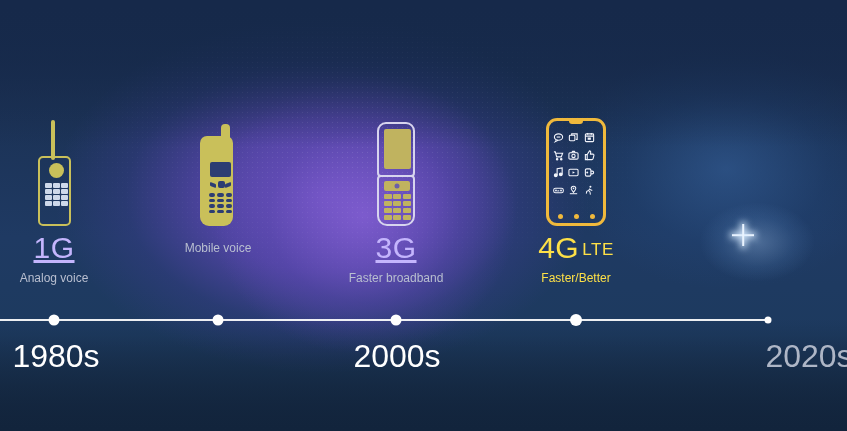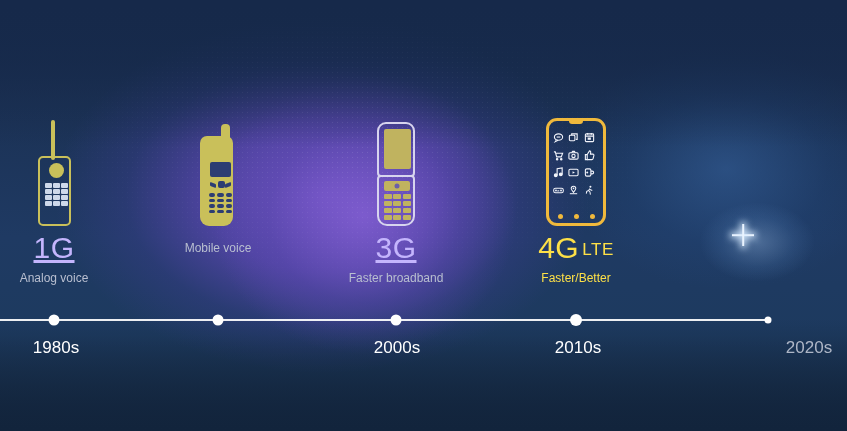--- a/index.html
+++ b/index.html
@@ -57,21 +57,21 @@
   .sparkle{position:absolute;left:730px;top:222px;width:26px;height:26px;pointer-events:none;}
   .sparkle:before,.sparkle:after{content:"";position:absolute;left:50%;top:50%;background:#eaf4ff;
     box-shadow:0 0 7px 2px rgba(215,235,255,.95);}
   .sparkle:before{width:22px;height:1.6px;transform:translate(-50%,-50%);}
   .sparkle:after{width:1.6px;height:22px;transform:translate(-50%,-50%);}
 
   
   #timeline{position:absolute;left:0;top:315px;width:847px;height:10px;}
   #tl-line{position:absolute;left:0;top:4px;width:768px;height:2px;background:#ffffff;opacity:.92;}
   .tl-dot{position:absolute;top:50%;transform:translate(-50%,-50%);border-radius:50%;background:#ffffff;}
-  .tl-lab{position:absolute;top:338px;transform:translateX(-50%);font-size:17px;white-space:nowrap;color:#ffffff;}
+  .tl-lab{position:absolute;top:338px;transform:translateX(-50%);font-size:32px;white-space:nowrap;color:#ffffff;}
   .tl-lab.faded{color:#aeb6c6;}
 
   
   .p1{position:relative;width:40px;height:106px;}
   .p1-ant{position:absolute;left:17px;top:0;width:4px;height:40px;background:#c9c05a;border-radius:2px;}
   .p1-body{position:absolute;left:4px;top:36px;width:33px;height:70px;border:2.5px solid #c9c05a;border-radius:5px;}
   .p1-screen{position:absolute;left:9px;top:5px;width:15px;height:15px;border-radius:50%;background:#c9c05a;}
   .p1-pad{position:absolute;left:5px;top:25px;width:23px;display:flex;flex-wrap:wrap;gap:1.5px;}
   .p1-pad i{display:block;width:6.5px;height:4.5px;background:#cdd8ea;border-radius:1px;}
 
@@ -335,16 +335,15 @@
     <div id="tl-line"></div>
     <div class="tl-dot" style="left:54px;width:11px;height:11px"></div>
     <div class="tl-dot" style="left:218px;width:11px;height:11px"></div>
     <div class="tl-dot" style="left:396px;width:11px;height:11px"></div>
     <div class="tl-dot" style="left:576px;width:12px;height:12px"></div>
     <div class="tl-dot" style="left:768px;width:7px;height:7px"></div>
   </div>
 
   <div class="tl-lab" style="left:56px">1980s</div>
   <div class="tl-lab" style="left:397px">2000s</div>
-  <div class="tl-lab" style="left:578px">2010s</div>
   <div class="tl-lab faded" style="left:809px">2020s</div>
 
 </div>
 
 </body></html>

